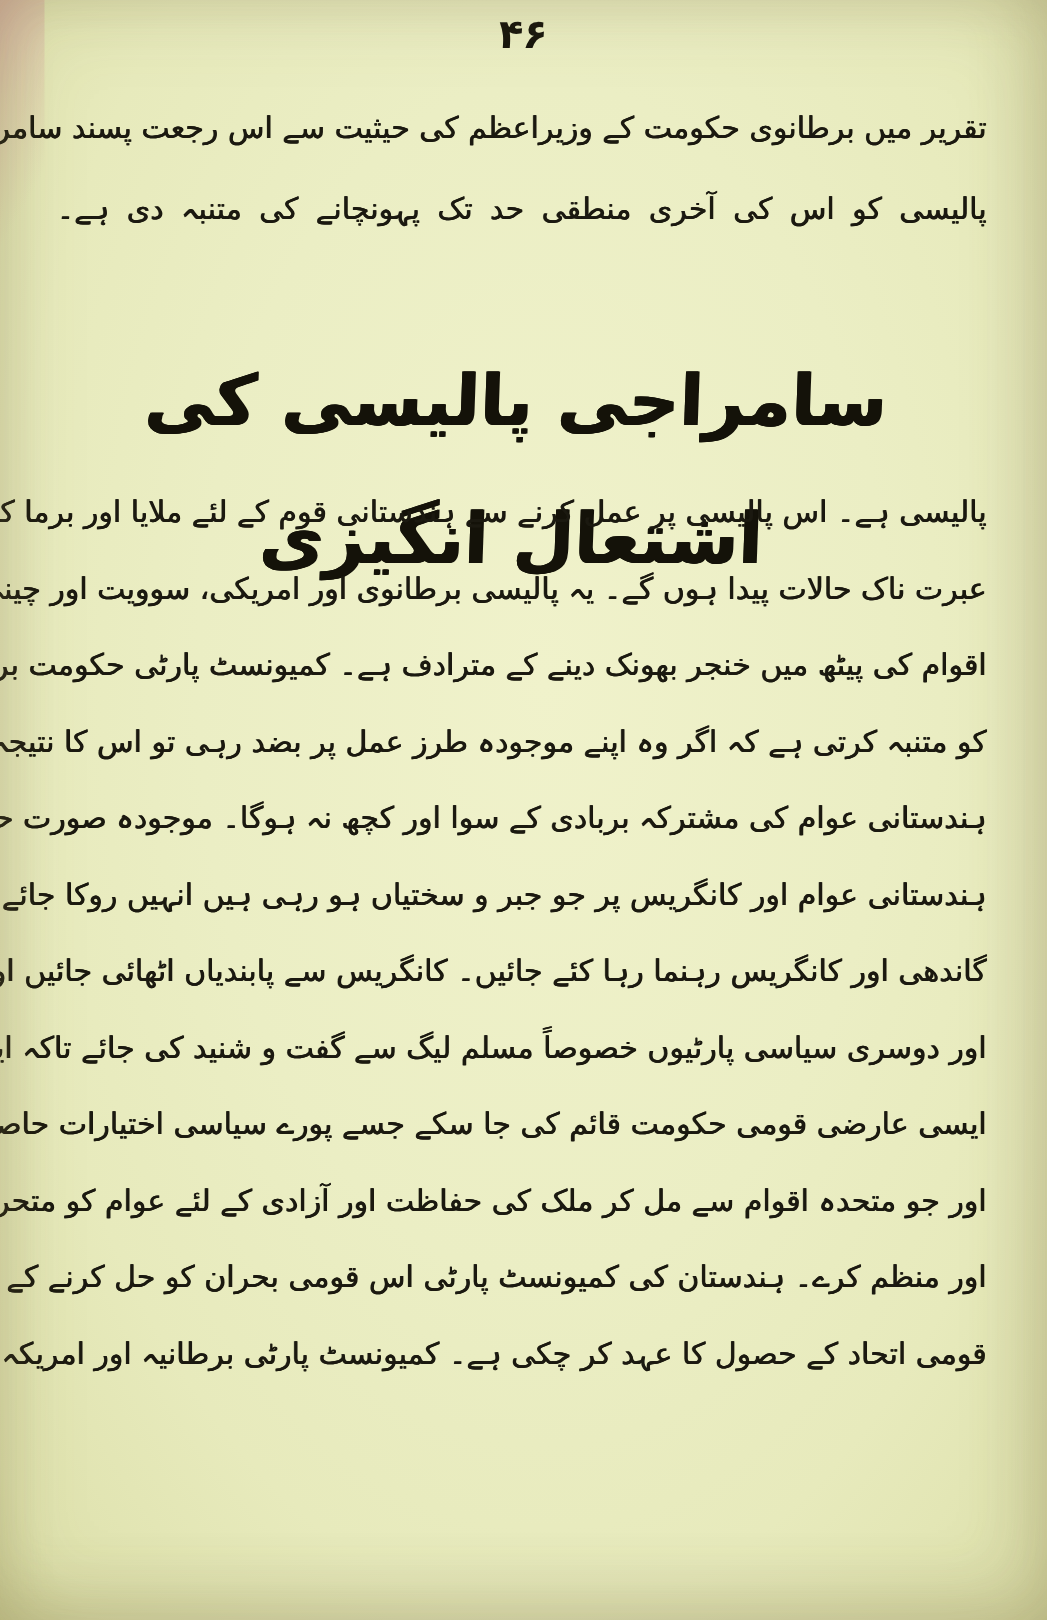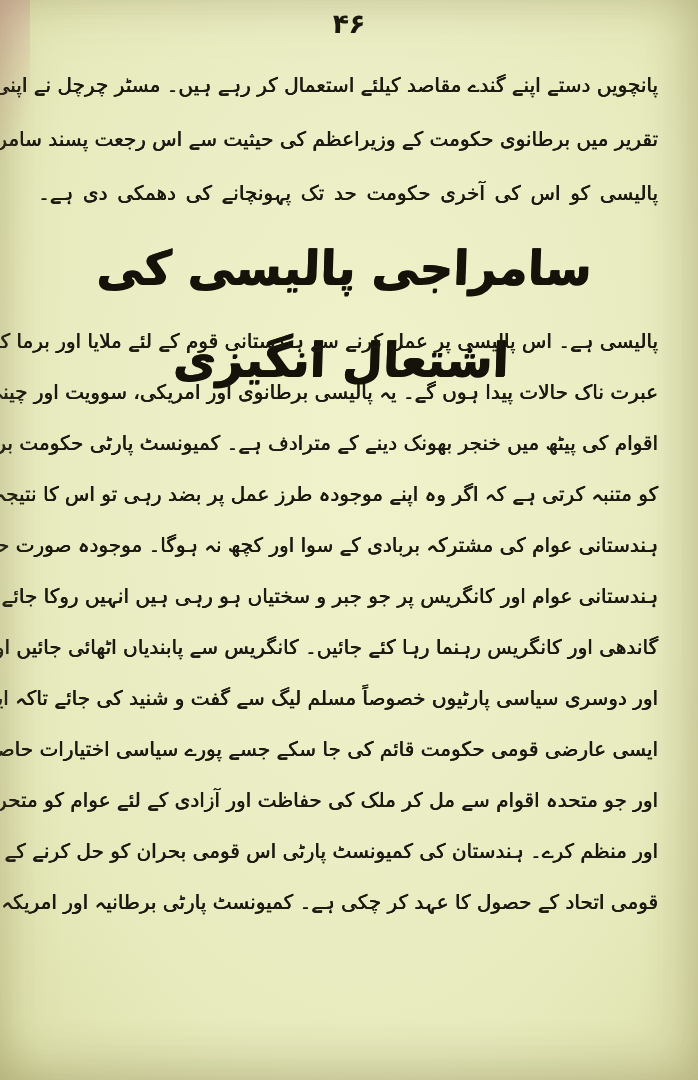--- a/index.html
+++ b/index.html
@@ -87,23 +87,22 @@
 </head>
 <body>
 
 <div class="page">
 
   <div class="corner-tl"></div>
 
   <div class="page-number">۴۶</div>
 
   <div class="text-block intro-block">
-    <span class="urdu-line">پانچویں دستے اپنے گندے مقاصد کیلئے استعمال کر رہے ہیں۔ مسٹر چرچل نے اپنی</span>
     <span class="urdu-line">تقریر میں برطانوی حکومت کے وزیراعظم کی حیثیت سے اس رجعت پسند سامراجی</span>
-    <span class="urdu-line">پالیسی کو اس کی آخری حکومت حد تک پہونچانے کی دھمکی دی ہے۔</span>
+    <span class="urdu-line">پالیسی کو اس کی آخری منطقی حد تک پہونچانے کی متنبہ دی ہے۔</span>
   </div>
 
   <div class="section-heading">سامراجی پالیسی کی اشتعال انگیزی</div>
 
   <div class="text-block body-block">
     <span class="urdu-line">پالیسی ہے۔ اس پالیسی پر عمل کرنے سے ہندستانی قوم کے لئے ملایا اور برما کے جیسے</span>
     <span class="urdu-line">عبرت ناک حالات پیدا ہوں گے۔ یہ پالیسی برطانوی اور امریکی، سوویت اور چینی</span>
     <span class="urdu-line">اقوام کی پیٹھ میں خنجر بھونک دینے کے مترادف ہے۔ کمیونسٹ پارٹی حکومت برطانیہ</span>
     <span class="urdu-line">کو متنبہ کرتی ہے کہ اگر وہ اپنے موجودہ طرز عمل پر بضد رہی تو اس کا نتیجہ برطانوی اور</span>
     <span class="urdu-line">ہندستانی عوام کی مشترکہ بربادی کے سوا اور کچھ نہ ہوگا۔ موجودہ صورت حال دن بدن</span>

